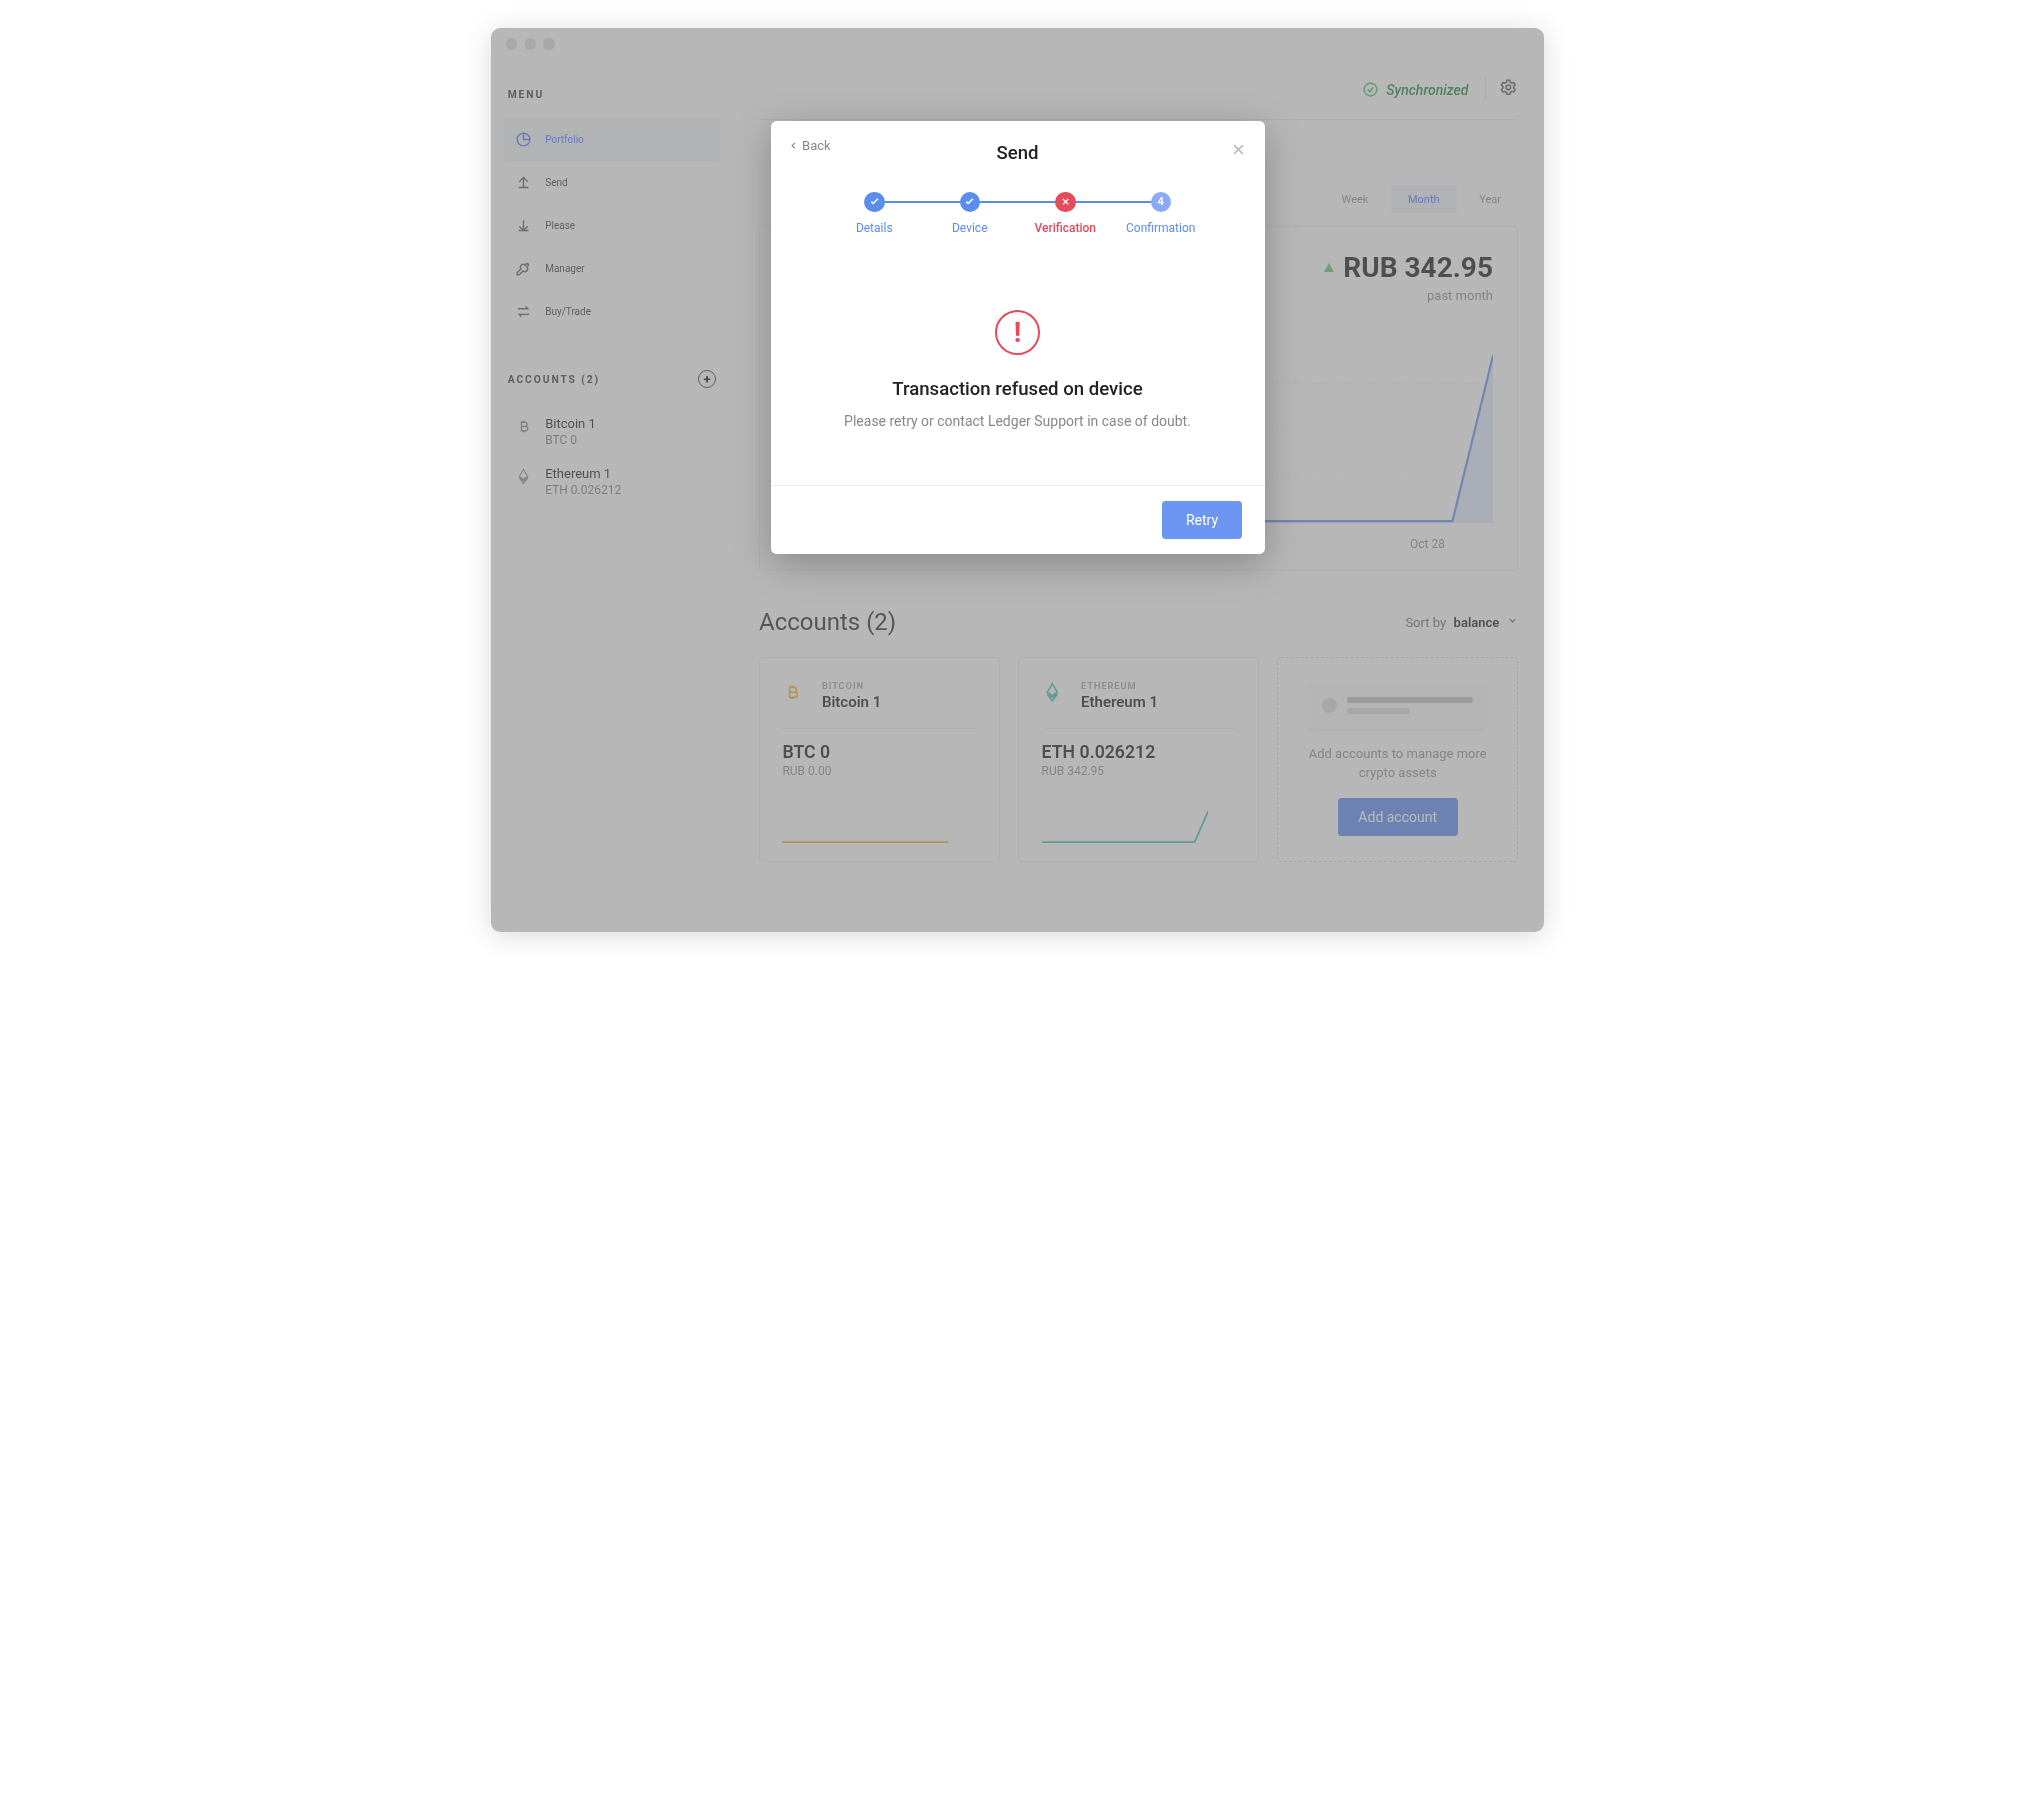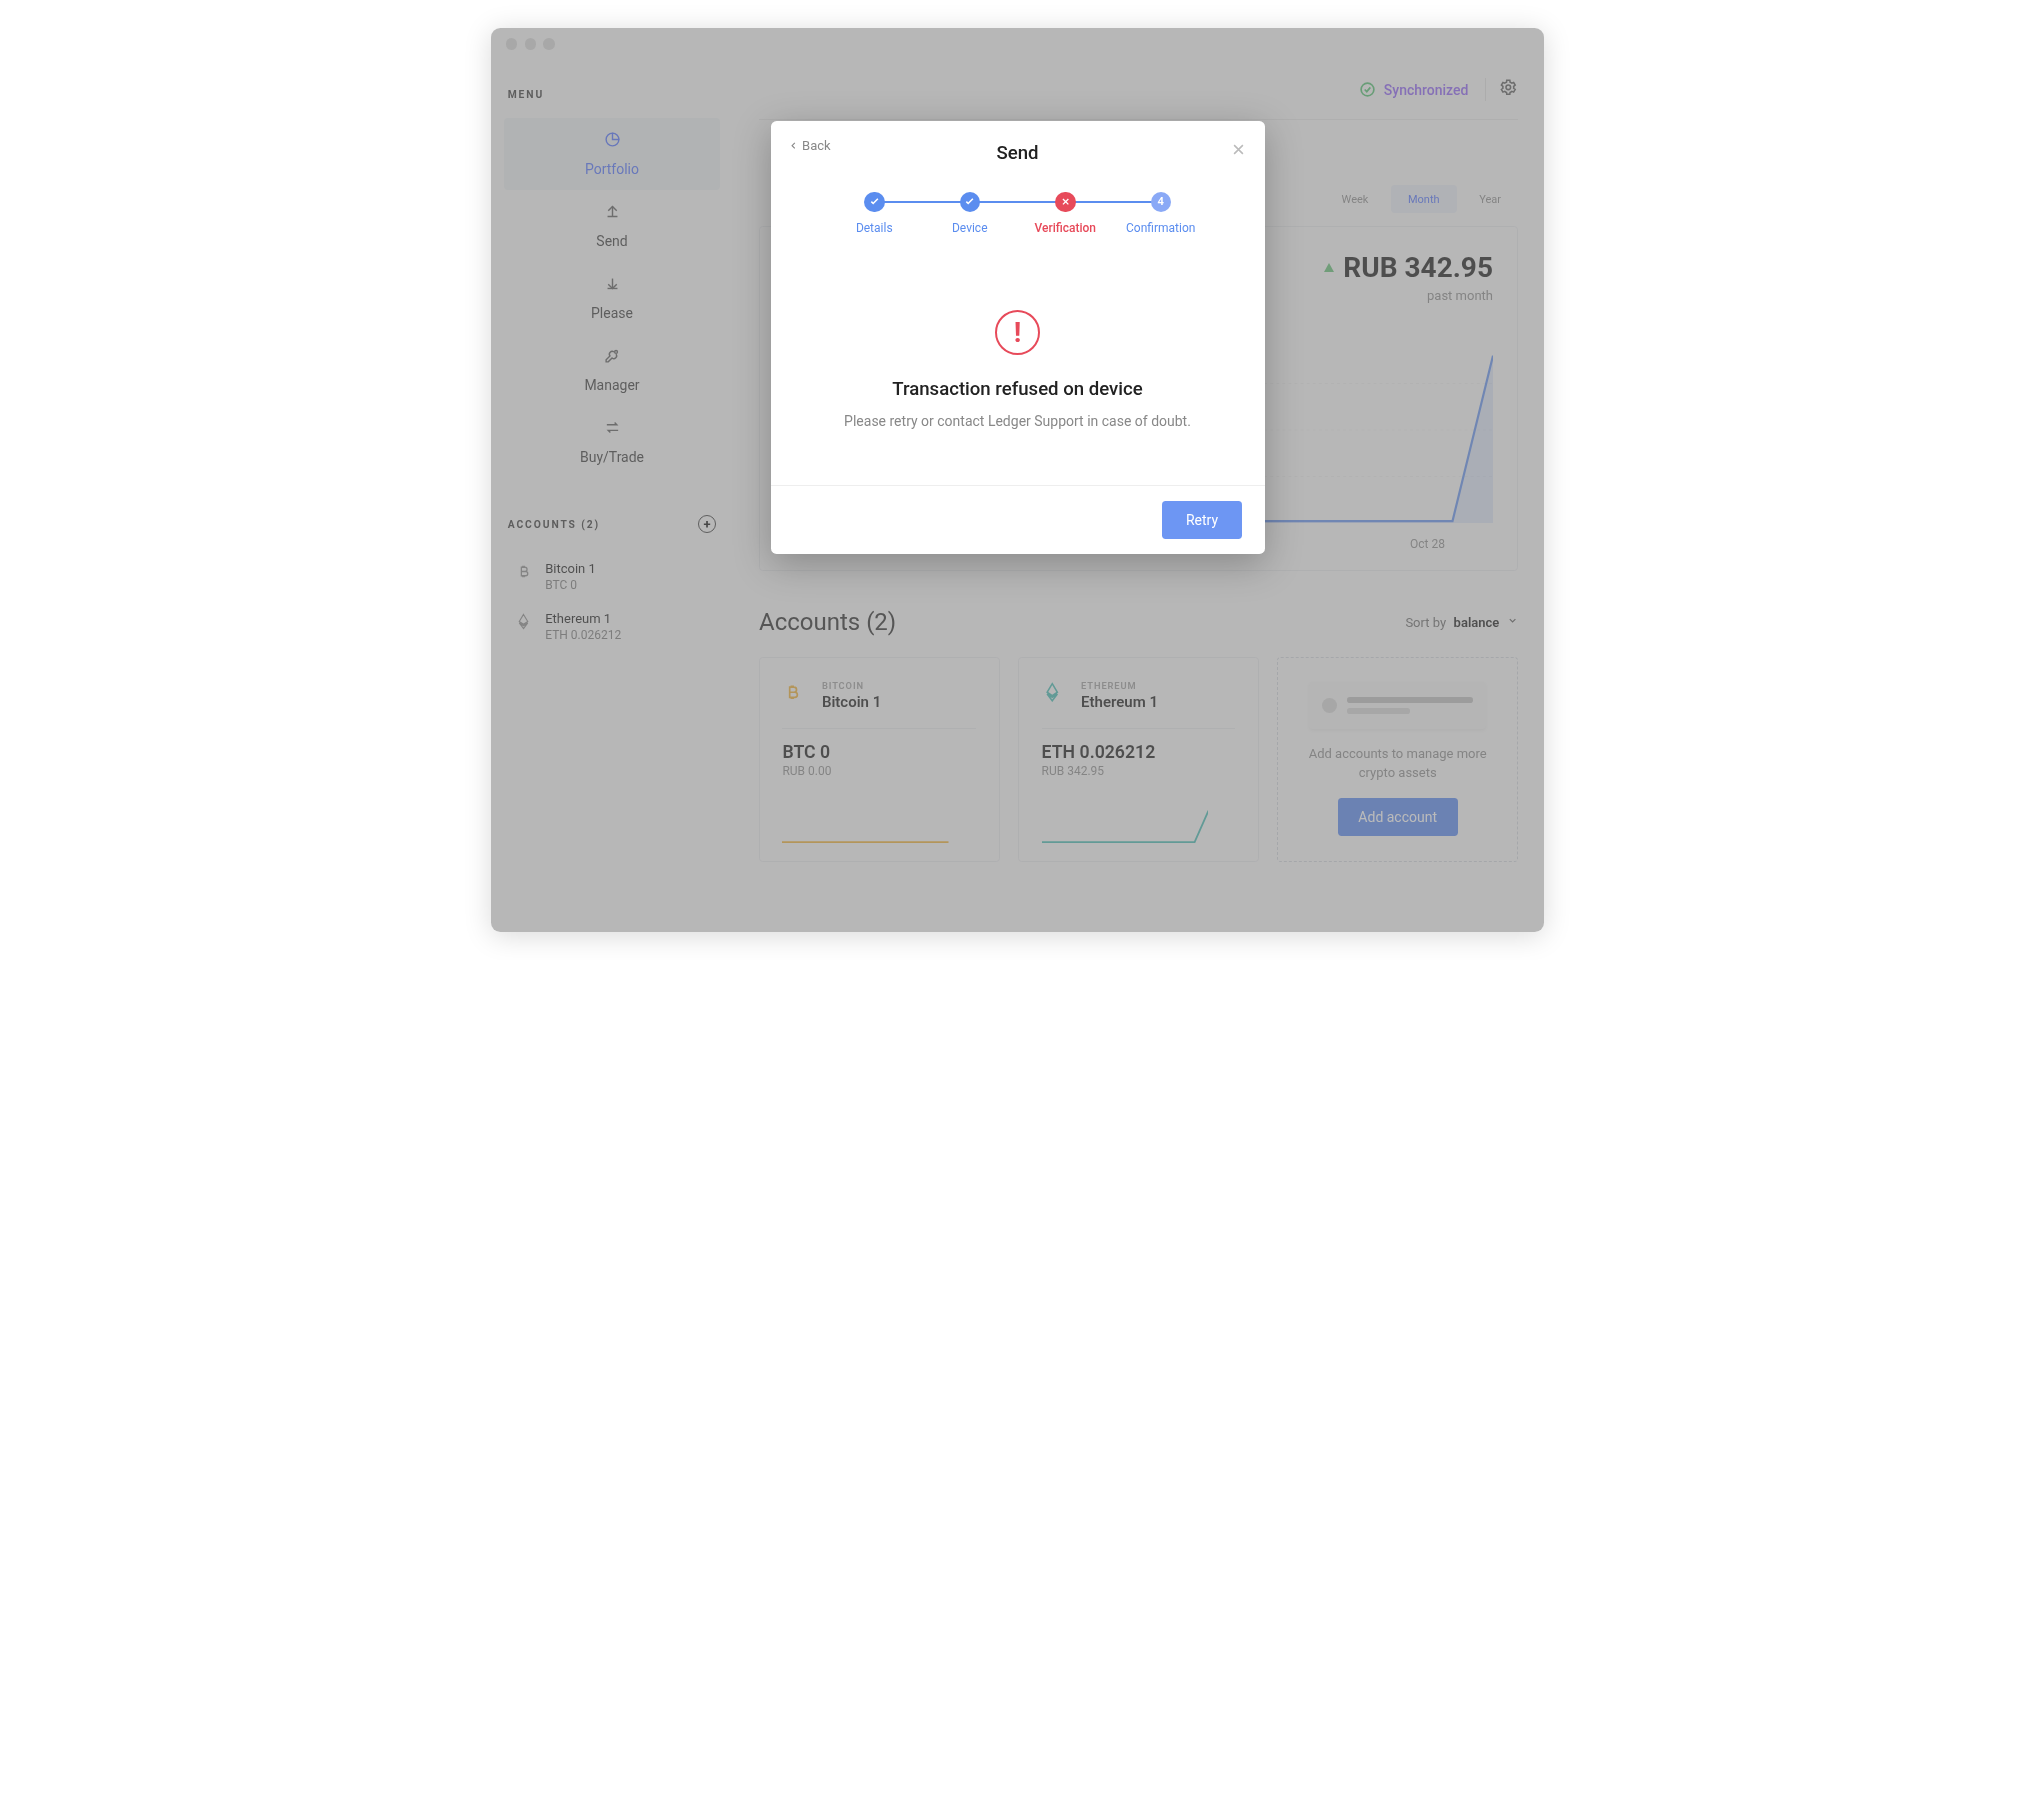--- a/index.html
+++ b/index.html
@@ -8,35 +8,35 @@
   .app-frame { width: 1053px; height: 904px; border-radius: 9.3px; overflow:hidden; box-shadow: 0 3.7px 28px rgba(0,0,0,0.15); position:relative; background:#f9f9f9; }
 
   .titlebar { height:32px; display:flex; align-items:center; padding-left:15px; gap:7.5px; }
   .titlebar .dot { width:11.2px; height:11.2px; border-radius:50%; background:#d8d8d8; }
 
   .app-body { display:flex; height:calc(100% - 32px); }
 
   
   .sidebar { width:242px; padding:18.6px 13px; }
   .menu-heading { font-size:10.3px; letter-spacing:1.9px; font-weight:700; color:#333; margin: 9.3px 3.7px 17px 3.7px; }
-  .menu-item { display:flex; align-items:center; gap:13px; padding:13px 11.2px; border-radius:3.7px; font-size:14px; color:#333; cursor:pointer;flex-direction:column; }
+  .menu-item { display:flex; align-items:center; gap:13px; padding:13px 11.2px; border-radius:3.7px; font-size:10px; color:#333; cursor:pointer; }
   .menu-item.active { background:#eceff2; color:#4b6eff; }
   .menu-item svg { width:17px; height:17px; }
   .accounts-heading { display:flex; justify-content:space-between; align-items:center; margin:37px 3.7px 18.6px 3.7px; }
   .accounts-heading span { font-size:10.3px; letter-spacing:1.9px; font-weight:700; color:#333; }
   .plus-btn { width:18.6px; height:18.6px; border:1.9px solid #333; border-radius:50%; display:flex; align-items:center; justify-content:center; font-size:13px; font-weight:bold; cursor:pointer; }
   .acct-item { display:flex; gap:13px; align-items:flex-start; padding:9.3px 11.2px; cursor:pointer; }
   .acct-item .icon { width:17px; height:17px; margin-top:1.9px; }
   .acct-item .title { font-size:13px; color:#111; }
   .acct-item .sub { font-size:12px; color:#777; margin-top:1.9px; }
 
   
   .main { flex:1; padding:0 26px 26px 26px; overflow:hidden; }
   .topbar { height:60px; display:flex; align-items:center; justify-content:flex-end; border-bottom:0.9px solid #e6e6e6; gap:17px; }
-  .sync { display:flex; align-items:center; gap:7.5px; font-size:14px; color:#8b5cf6; font-weight:500; }
+  .sync { display:flex; align-items:center; gap:7.5px; font-size:14px; color:#15803d; font-weight:500;font-style:italic; }
   .gear-icon { cursor:pointer; color:#555; padding-left:13px; border-left:0.9px solid #e0e0e0; }
 
   .range-tabs { display:flex; justify-content:flex-end; gap:5.6px; margin-top:65px; }
   .range-tab { padding:7.5px 17px; border-radius:3.7px; font-size:11px; color:#888; cursor:pointer; }
   .range-tab.active { background:#e9edf5; color:#4b6eff; }
 
   .portfolio-card { border:0.9px solid #e6e8ec; border-radius:3.7px; margin-top:13px; padding:24px; position:relative; height:345px; }
   .port-delta { position:absolute; top:24px; right:24px; text-align:right; }
   .port-delta .val { font-size:28px; font-weight:700; color:#111; display:flex; align-items:center; gap:9.3px; justify-content:flex-end; }
   .port-delta .sub { font-size:13px; color:#888; margin-top:3.7px; }

